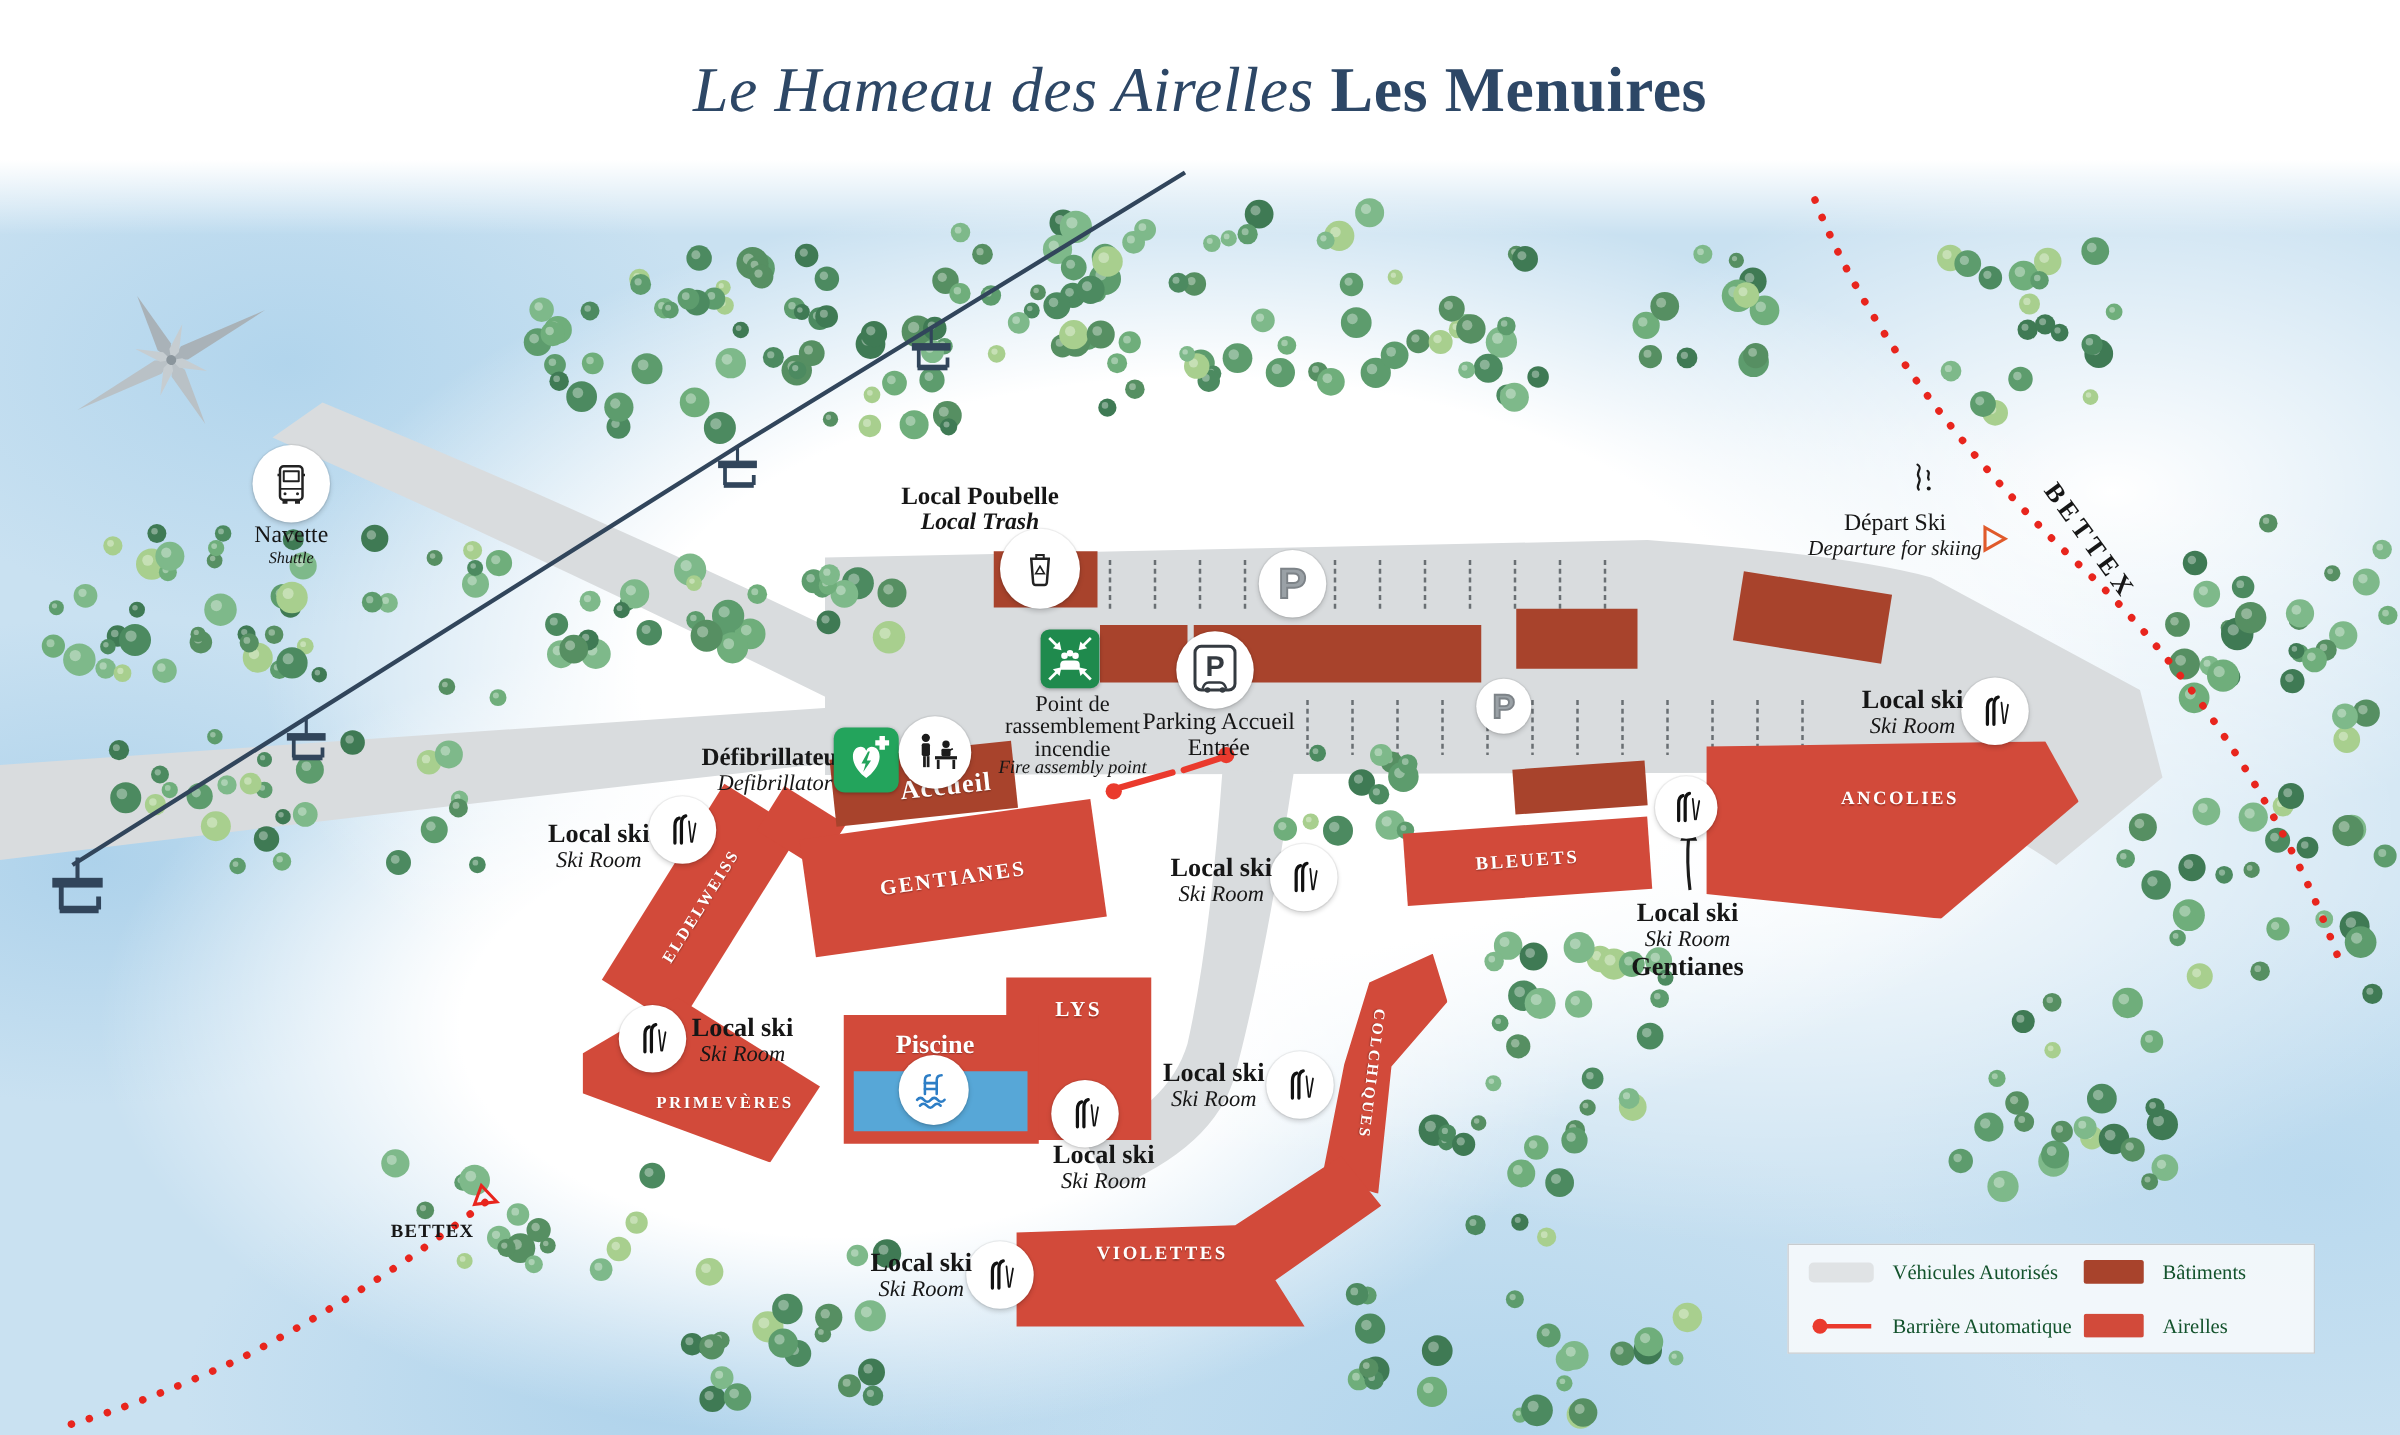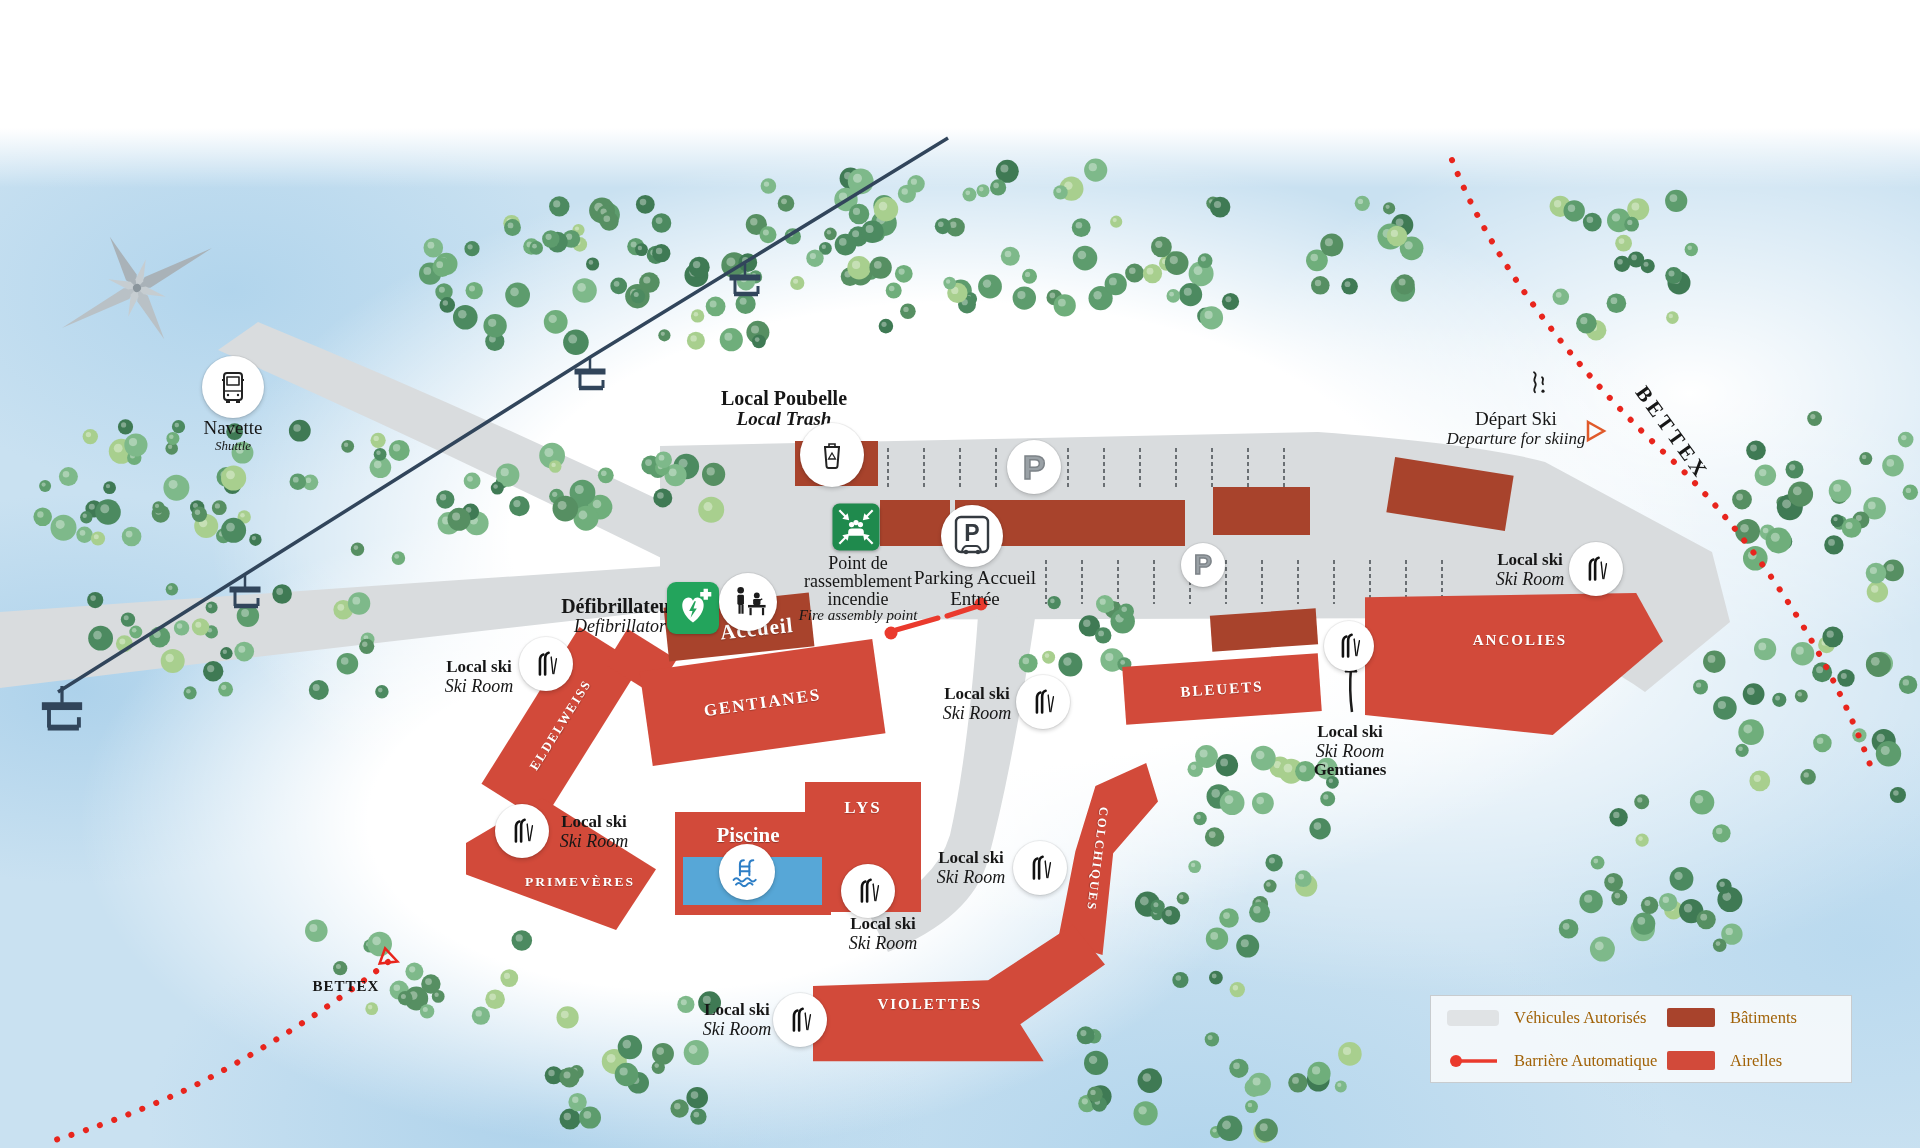--- a/index.html
+++ b/index.html
@@ -24,49 +24,54 @@
       radial-gradient(480px 300px at 97% 80%, rgba(183,216,238,.85), rgba(183,216,238,0) 75%);}
   svg.overlay{position:absolute;left:0;top:0;width:1920px;height:1148px;pointer-events:none;}
   #buildings,#ui{position:absolute;left:0;top:0;width:1920px;height:1148px;}
   .building{position:absolute;display:flex;align-items:center;justify-content:center;}
   .building.logement{background:var(--logement,#d24a3a);}
   .building.batiment{background:var(--batiment,#a8432c);}
   .building span{color:#fff;font-weight:bold;letter-spacing:2px;white-space:nowrap;
                  text-shadow:0 1px 1px rgba(0,0,0,.25);}
   .pool{position:absolute;background:var(--water,#57a7d7);}
   .m{position:absolute;transform:translate(-50%,-50%);text-align:center;line-height:1.1;white-space:nowrap;}
-  .b{font-weight:bold;font-size:17px;display:block;}
+  .b{font-weight:bold;font-size:21px;display:block;}
   .bi{font-weight:bold;font-style:italic;font-size:19px;display:block;}
   .i{font-style:italic;font-size:18px;display:block;}
   .r{font-size:19px;display:block;}
   .ri{font-style:italic;font-size:15px;display:block;}
   .circle{position:absolute;transform:translate(-50%,-50%);background:#fff;border-radius:50%;
           display:flex;align-items:center;justify-content:center;
           box-shadow:0 0 0 1px rgba(0,0,0,.05),0 2px 4px rgba(0,0,0,.18);}
   .greensq{position:absolute;transform:translate(-50%,-50%);border-radius:7px;
            display:flex;align-items:center;justify-content:center;background:var(--green,#1f8a4d);
            box-shadow:0 1px 3px rgba(0,0,0,.25);}
   .aedsq{background:var(--aed,#23a45c);}
   .pletter{font-family:"Liberation Sans",sans-serif;font-weight:bold;color:#9aa1a6;
            -webkit-text-stroke:1.5px #7d8388;}
   .legend{position:absolute;left:1430px;top:995px;width:422px;height:88px;
           background:rgba(248,251,252,.88);border:1px solid #c8cccf;
           display:grid;grid-template-rows:repeat(2,1fr);grid-auto-flow:column;
           grid-template-columns:220px 1fr;align-items:center;padding-left:16px;box-sizing:border-box;}
-  .lrow{display:flex;align-items:center;gap:15px;color:#a16207;font-size:16.5px;}
+  .lrow{display:flex;align-items:center;gap:15px;color:#14532d;font-size:16.5px;}
   .sw-road{width:52px;height:16px;background:#e0e3e5;border-radius:4px;}
   .sw-batiment{width:48px;height:19px;background:var(--batiment,#a8432c);border-radius:2px;}
   .sw-logement{width:48px;height:19px;border-radius:2px;
       background:linear-gradient(var(--logement,#d24a3a),var(--logement,#d24a3a)),var(--logement,#d24a3a);}
 </style>
 </head>
 <body>
 
 <div class="page">
 
+  <div class="title">
+    <span class="it">Le Hameau des Airelles</span>
+    <span> </span>
+    <span class="bd">Les Menuires</span>
+  </div>
 
   <div class="mapbg"></div>
 
   <svg class="overlay" viewBox="0 0 1920 1148">
 
     <g fill="#d9dcde">
       <path d="M218,350 L258,322 Q520,430 775,556 L742,598 Q470,462 218,350 Z"></path>
       <path d="M0,612 Q380,585 755,560 L760,600 Q390,640 0,688 Z"></path>
       <path d="M660,446 L1318,432 Q1480,444 1545,462 L1712,552 L1730,622 L1645,692 Q1600,660 1520,628 L1500,618 L660,620 Z"></path>
       <path d="M1035,618 Q1012,770 988,860 Q972,918 888,952 L868,912 Q935,885 950,835 Q968,755 978,616 Z"></path>

